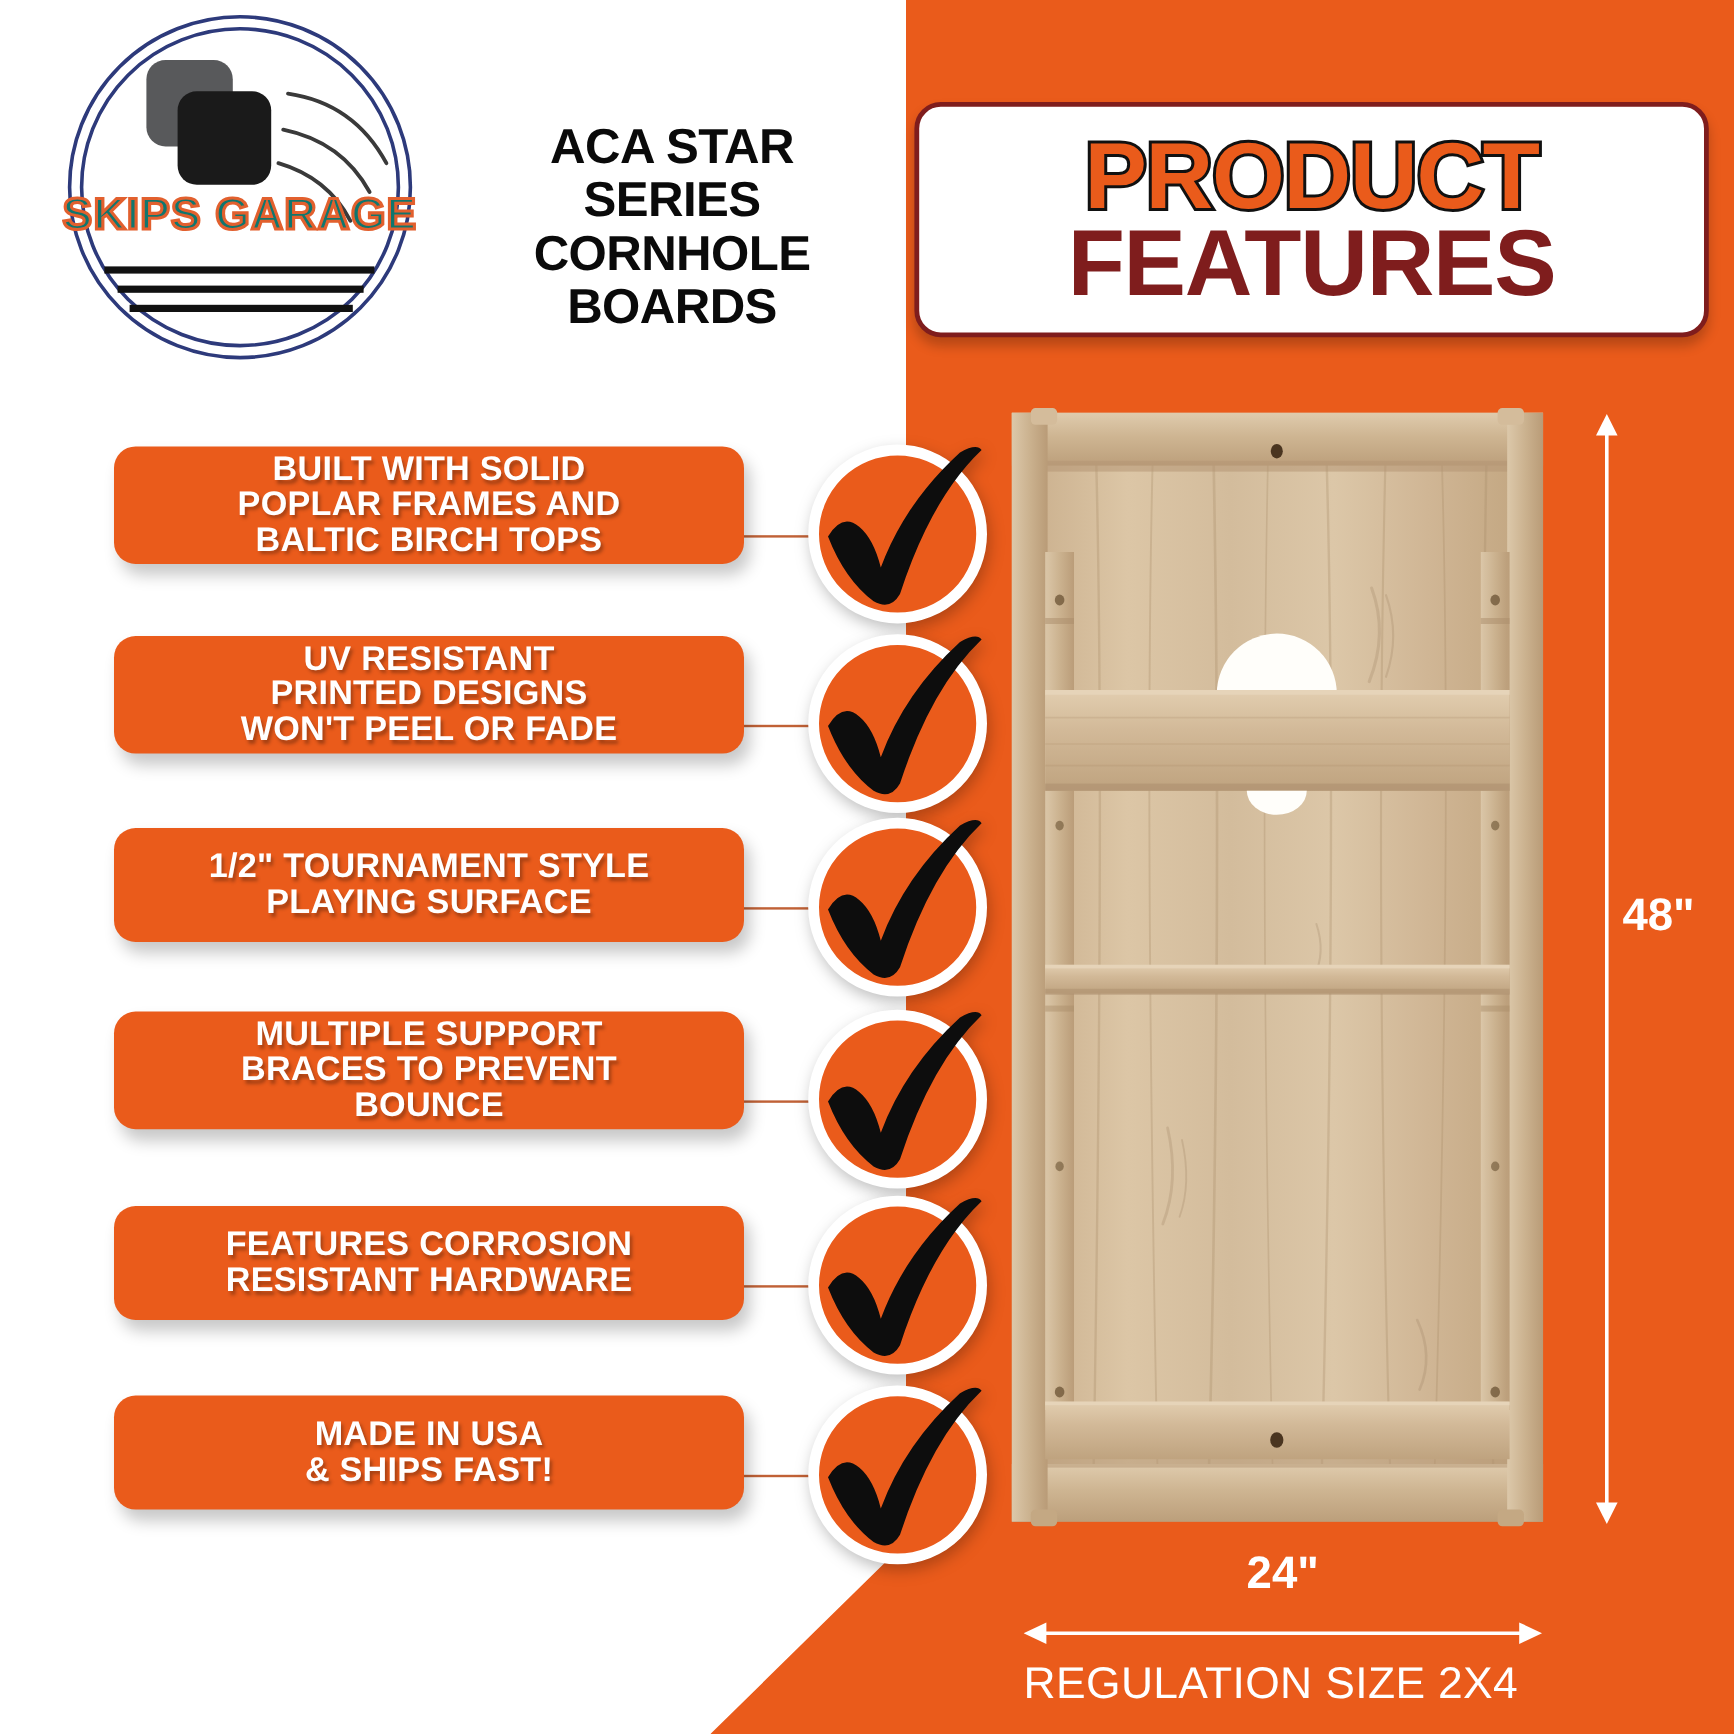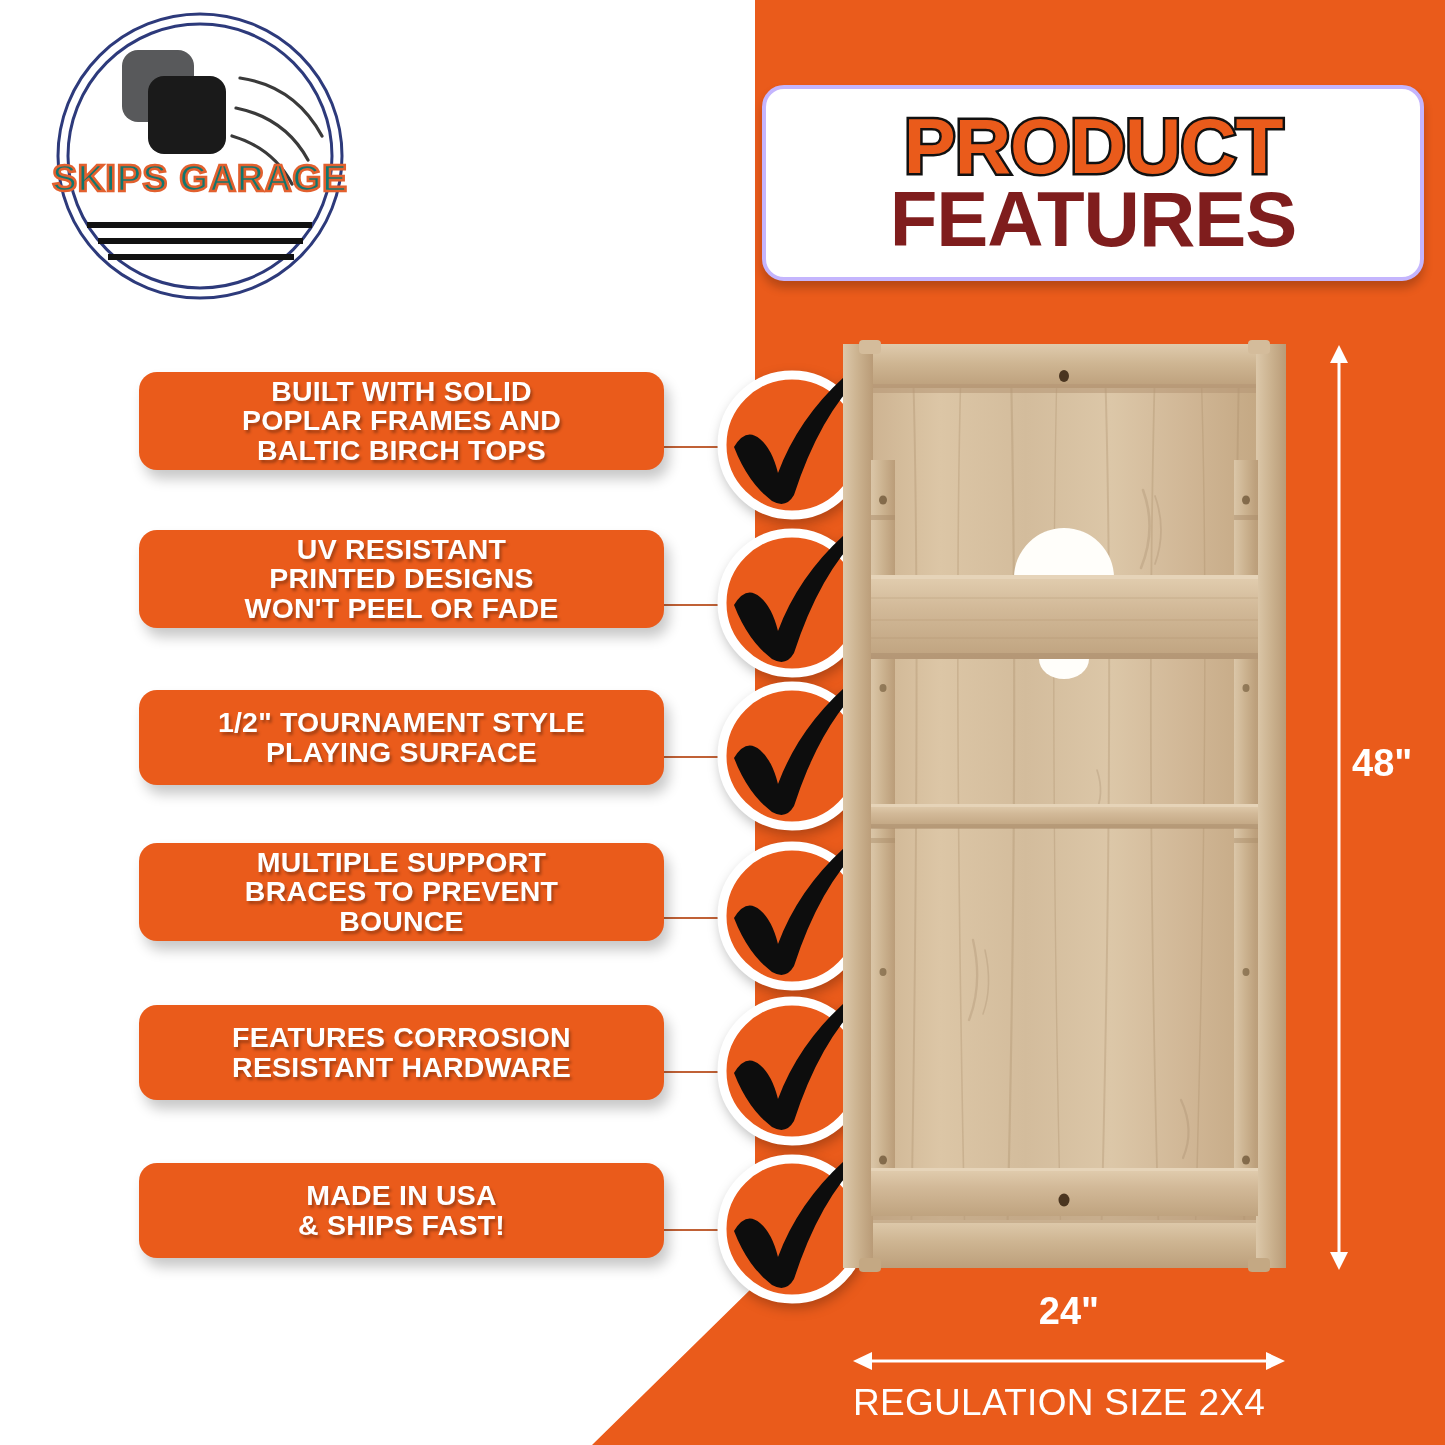--- a/index.html
+++ b/index.html
@@ -47,21 +47,21 @@
     font-size: 41px; line-height: 1.08;
     font-weight: 700; letter-spacing: -0.5px;
     color: #0a0a0a;
     z-index: 5;
   }
 
   
   #features-banner {
     position: absolute; left: 762px; top: 85px; width: 662px; height: 196px;
     background: #ffffff;
-    border: 4px solid #c4b5fd;
+    border: 4px solid #7f1d1d;
     border-radius: 22px;
     box-shadow: 0 7px 10px rgba(0,0,0,0.22);
     z-index: 6;
     display: flex; flex-direction: column;
     align-items: center; justify-content: center;
   }
   #banner-product {
     font-size: 78px; font-weight: 700; line-height: 0.96;
     letter-spacing: -1px;
     color: #EA5B1B;
@@ -72,21 +72,20 @@
     font-size: 78px; font-weight: 700; line-height: 0.96;
     letter-spacing: -1px;
     color: #7f1d1d;
     margin-top: -2px;
   }
 
   
   .feature-row {
     position: absolute; left: 0; width: 830px; height: 150px;
     z-index: 4;
-    margin-left: 44px;
   }
   .connector {
     position: absolute; left: 610px; top: 74px;
     width: 110px; height: 2px;
     background: #C06136;
     z-index: 3;
   }
   .pill {
     position: absolute; left: 95px; top: 0;
     width: 525px; min-height: 95px;
@@ -165,20 +164,24 @@
       <path d="M200 70 Q255 78 282 128" fill="none" stroke="#3A3A3A" stroke-width="3.2" stroke-linecap="round"></path>
       <path d="M196 100 Q245 110 268 152" fill="none" stroke="#3A3A3A" stroke-width="3.2" stroke-linecap="round"></path>
       <path d="M192 128 Q233 140 252 176" fill="none" stroke="#3A3A3A" stroke-width="3.2" stroke-linecap="round"></path>
       <rect x="47" y="214" width="225" height="6" fill="#111111"></rect>
       <rect x="58" y="230" width="205" height="6" fill="#111111"></rect>
       <rect x="68" y="246" width="186" height="6" fill="#111111"></rect>
     </svg>
     <div class="logo-word">SKIPS GARAGE</div>
   </div>
 
+  <div id="product-title" style="white-space: pre-line;">ACA STAR
+SERIES
+CORNHOLE
+BOARDS</div>
 
   <div id="features-banner">
     <div id="banner-product">PRODUCT</div>
     <div id="banner-features">FEATURES</div>
   </div>
 
   <div class="feature-row" style="top:372px;">
     <div class="connector"></div>
     <div class="pill" style="height:98px;">
       <div class="pill-text">BUILT WITH SOLID

